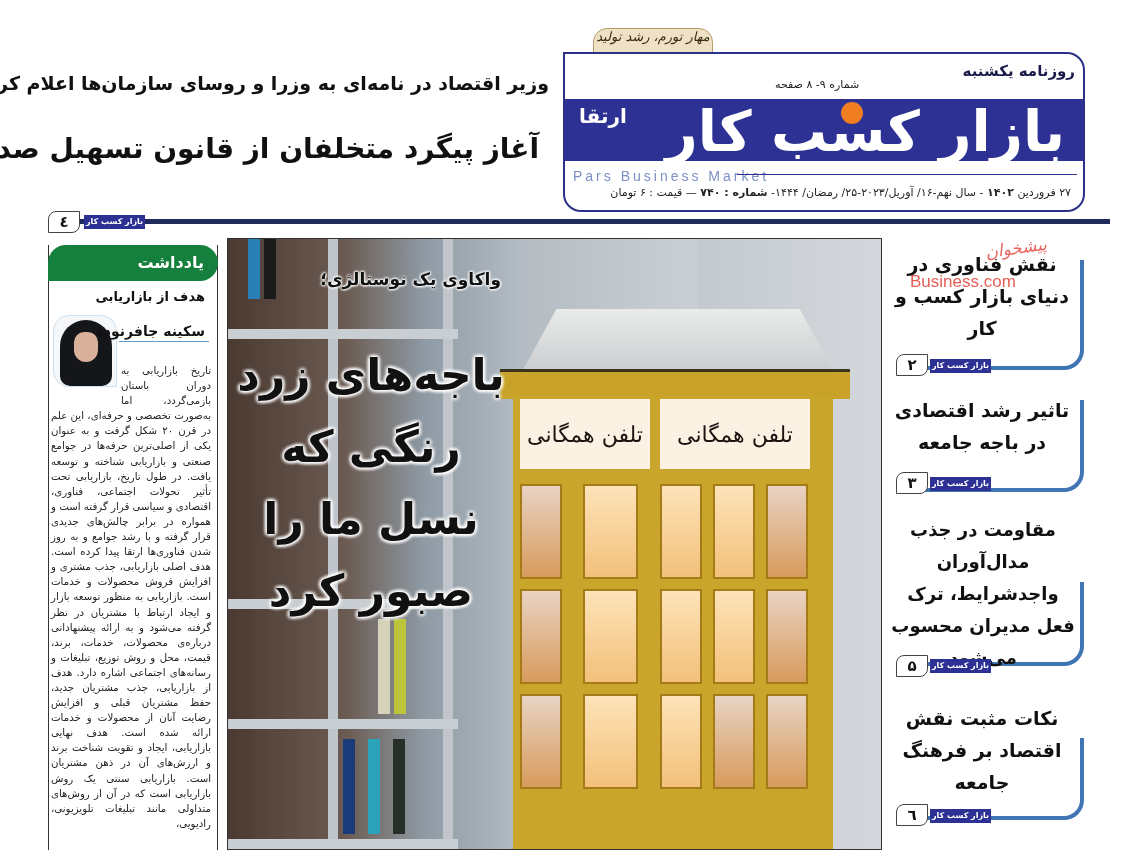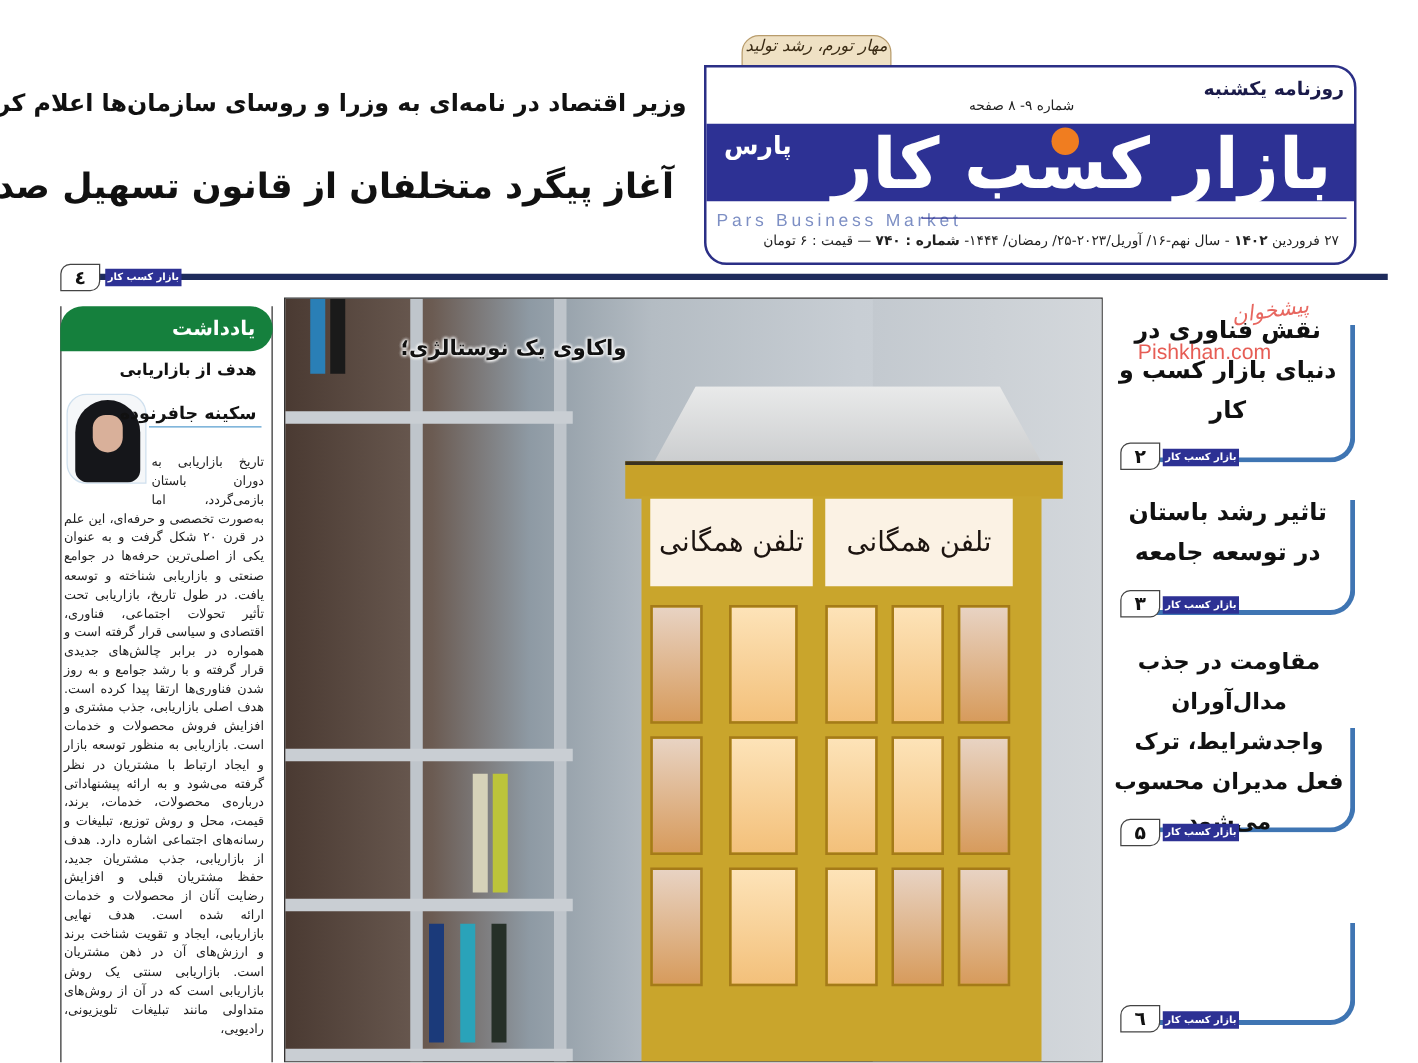--- a/index.html
+++ b/index.html
@@ -167,21 +167,21 @@
 </div>
 
 <div class="masthead">
   <span class="mast-daily">روزنامه یکشنبه</span>
   <span class="mast-issue">شماره ۹- ۸ صفحه</span>
   <div class="mast-band"></div>
   <div class="mast-logo">
     <span>بازار کسب کار</span>
     <span class="dot"></span>
   </div>
-  <span class="mast-pars">پارس</span>
+  <span class="mast-pars">ارتقا</span>
   <span class="mast-english">Pars Business Market</span>
   <div class="mast-english-line"></div>
   <div class="mast-dateline">
     <span>۲۷ فروردین </span><b>۱۴۰۲</b><span> - سال نهم-۱۶/ آوریل/۲۰۲۳-۲۵/ رمضان/ ۱۴۴۴- </span><b>شماره : ۷۴۰</b><span> — قیمت : ۶ تومان</span>
   </div>
 </div>
 
 <div class="kicker-main">وزیر اقتصاد در نامه‌ای به وزرا و روسای سازمان‌ها اعلام کرد؛</div>
 <div class="headline-main">آغاز پیگرد متخلفان از قانون تسهیل صدور</div>
 
@@ -240,51 +240,53 @@
   <div class="pane" style="left:432px;top:350px;width:42px;height:95px;"></div>
   <div class="pane" style="left:485px;top:350px;width:42px;height:95px;"></div>
   <div class="pane dim" style="left:538px;top:350px;width:42px;height:95px;"></div>
   <div class="pane dim" style="left:292px;top:455px;width:42px;height:95px;"></div>
   <div class="pane" style="left:355px;top:455px;width:55px;height:95px;"></div>
   <div class="pane" style="left:432px;top:455px;width:42px;height:95px;"></div>
   <div class="pane dim" style="left:485px;top:455px;width:42px;height:95px;"></div>
   <div class="pane dim" style="left:538px;top:455px;width:42px;height:95px;"></div>
 
   <div class="kicker-photo">واکاوی یک نوستالژی؛</div>
+  <div class="headline-photo">باجه‌های زرد رنگی که نسل ما را صبور کرد</div>
 </div>
 
 <div class="watermark-fa">پیشخوان</div>
-<div class="watermark">Pishkhan.com</div>
+<div class="watermark">Business.com</div>
 
 <div class="teaser" style="top:244px;height:130px;">
   <div class="hook" style="top:16px;height:110px;"></div>
   <div class="t-title" style="top:4px;">نقش فناوری در دنیای بازار کسب و کار</div>
 </div>
 <div class="page-badge" style="left:896px;top:354px;">
     <span>۲</span>
   </div>
 <div class="mini-logo" style="left:930px;top:359px;">بازار کسب کار</div>
 
 <div class="teaser" style="top:392px;height:100px;">
   <div class="hook" style="top:8px;height:92px;"></div>
-  <div class="t-title" style="top:2px;">تاثیر رشد باستان در توسعه جامعه</div>
+  <div class="t-title" style="top:2px;">تاثیر رشد اقتصادی در باجه جامعه</div>
 </div>
 <div class="page-badge" style="left:896px;top:472px;">
     <span>۳</span>
   </div>
 <div class="mini-logo" style="left:930px;top:477px;">بازار کسب کار</div>
 
 <div class="teaser" style="top:512px;height:155px;">
   <div class="hook" style="top:70px;height:84px;"></div>
   <div class="t-title" style="top:2px;width:190px;right:4px;font-size:18px;">مقاومت در جذب مدال‌آوران واجدشرایط، ترک فعل مدیران محسوب می‌شود</div>
 </div>
 <div class="page-badge" style="left:896px;top:655px;">
     <span>۵</span>
   </div>
 <div class="mini-logo" style="left:930px;top:659px;">بازار کسب کار</div>
 
 <div class="teaser" style="top:700px;height:120px;">
   <div class="hook" style="top:38px;height:82px;"></div>
+  <div class="t-title" style="top:2px;">نکات مثبت نقش اقتصاد بر فرهنگ جامعه</div>
 </div>
 <div class="page-badge" style="left:896px;top:804px;">
     <span>٦</span>
   </div>
 <div class="mini-logo" style="left:930px;top:809px;">بازار کسب کار</div>
 
 </body></html>

